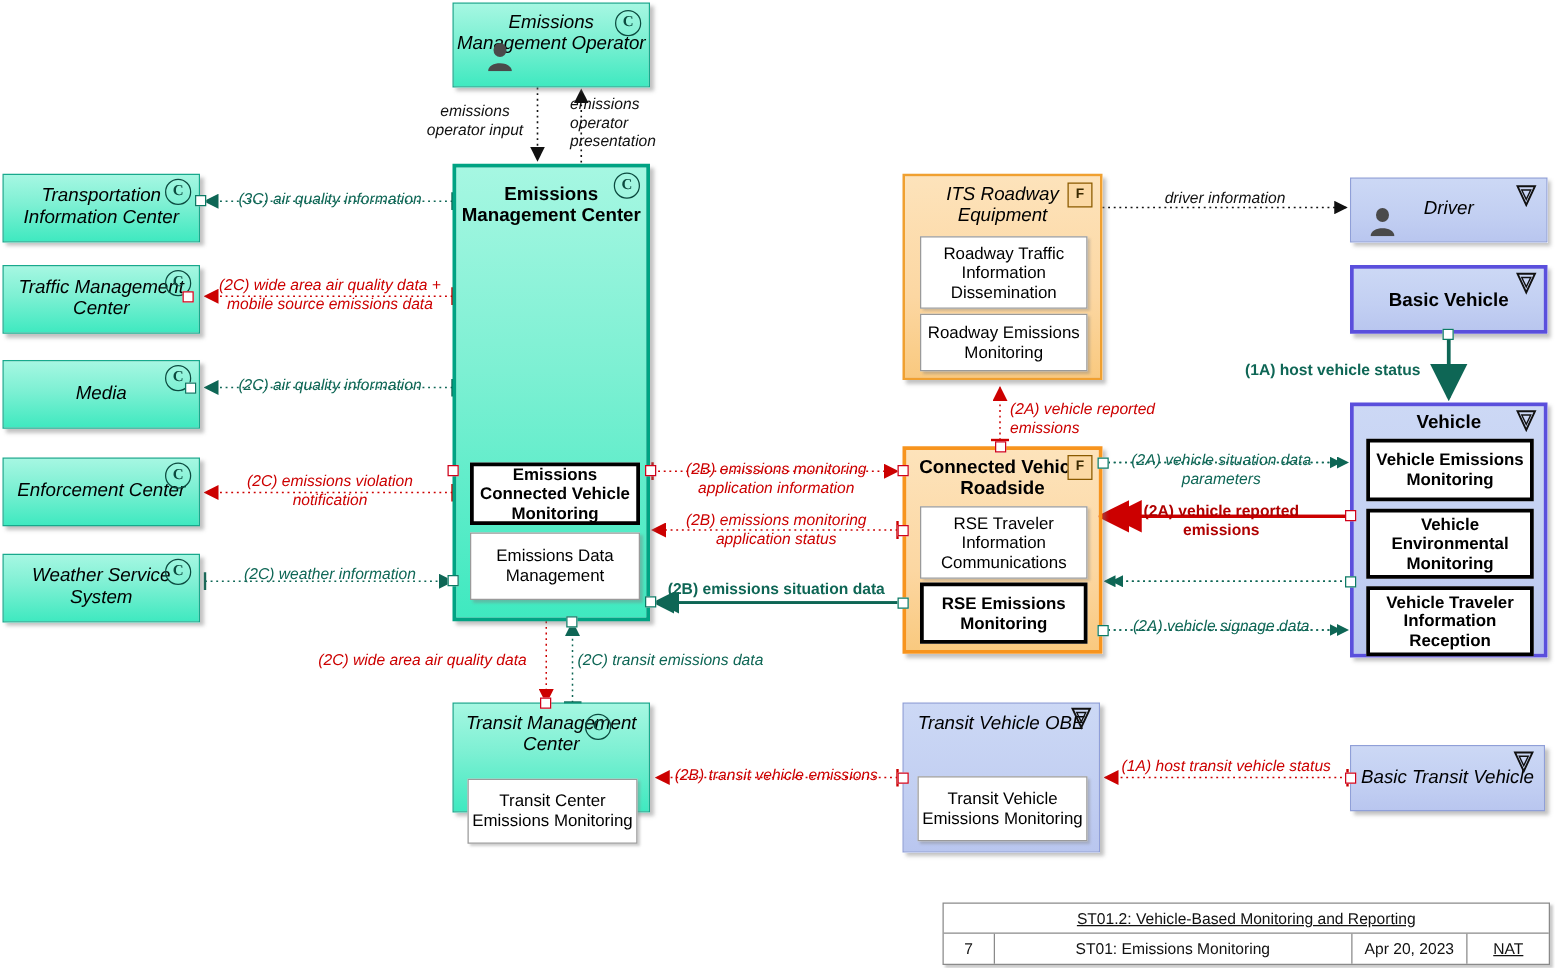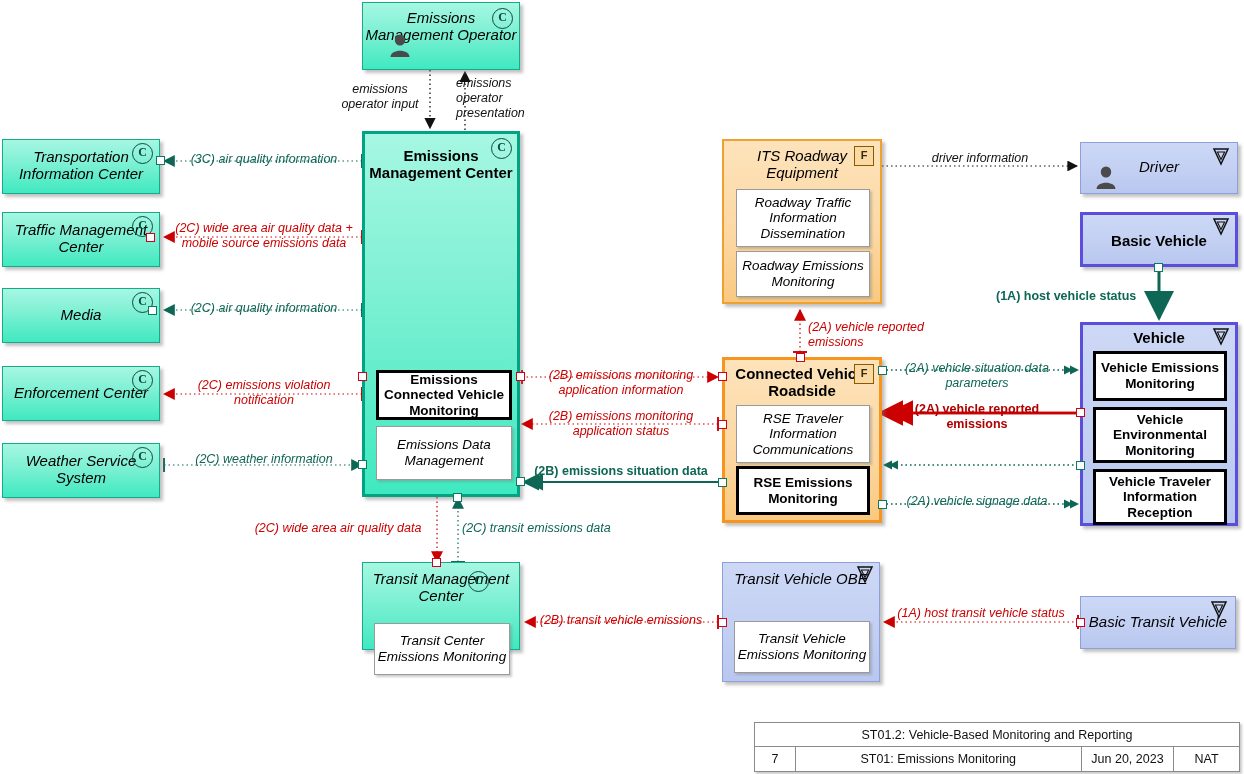--- a/index.html
+++ b/index.html
@@ -35,21 +35,21 @@
   }
   .t-ital{font-style:italic;font-size:15px;color:#000;}
   .t-bold{font-weight:bold;font-size:15px;color:#000;}
 
   
   .sub{
     position:absolute;box-sizing:border-box;background:#fff;
     display:flex;align-items:center;justify-content:center;
     text-align:center;line-height:1.15;
   }
-  .sub.plain{border:1px solid #9a9a9a;font-style:italic;font-size:13.5px;
+  .sub.plain{border:1px solid #9a9a9a;font-size:13.5px;
     box-shadow:2px 2px 2px rgba(130,130,130,.4);}
   .sub.heavy{border:3px solid #000;font-weight:bold;font-size:13.5px;}
 
   
   .badge-c{position:absolute;width:19px;height:19px;border-radius:50%;
     border:1.6px solid #0b4a3f;background:transparent;color:#0b4a3f;
     font-size:12px;font-weight:bold;line-height:17px;text-align:center;font-family:"Liberation Serif",serif;}
   .badge-f{position:absolute;width:18px;height:18px;border:1.6px solid #8a5a00;
     background:#fbd9a5;color:#3a2a00;font-size:11px;font-weight:bold;
     line-height:16px;text-align:center;}
@@ -70,21 +70,21 @@
   .fl-teal{color:#0e6655;font-style:italic;font-size:12.5px;}
   .fl-teal-b{color:#0e6655;font-weight:bold;font-size:12.5px;}
   .fl-black{color:#111;font-style:italic;font-size:12.5px;}
 
   
   #titleblock{position:absolute;border:1px solid #8a8a8a;background:#fff;
     box-shadow:2px 2px 2px rgba(150,150,150,.5);}
   #titleblock .row{display:flex;}
   #titleblock .cell{border-right:1px solid #8a8a8a;display:flex;
     align-items:center;justify-content:center;font-size:12.5px;color:#111;}
-  #titleblock .cell:last-child{border-right:none;}
+  #titleblock .cell:last-child{border-right:none;text-decoration:underline;}
   #titleblock .rowtop{border-bottom:1px solid #8a8a8a;}
   svg.wires{position:absolute;left:0;top:0;width:1244px;height:774px;
     pointer-events:none;}
 </style>
 </head>
 <body>
 
 <div id="canvas">
 
   <svg class="wires" viewBox="0 0 1244 774">
@@ -343,18 +343,18 @@
   <div class="flabel fl-teal" style="left:898px;top:494px;width:158px;">(2A) vehicle signage data</div>
   <div class="flabel fl-red" style="left:886px;top:606px;width:190px;">(1A) host transit vehicle status</div>
 
   <div id="titleblock" style="left:754px;top:722px;width:484px;height:48px;">
     <div class="row rowtop" style="height:23px;">
       <div class="cell" style="width:484px;">ST01.2: Vehicle-Based Monitoring and Reporting</div>
     </div>
     <div class="row" style="height:24px;">
       <div class="cell" style="width:40px;">7</div>
       <div class="cell" style="width:286px;">ST01: Emissions Monitoring</div>
-      <div class="cell" style="width:92px;">Jun 20, 2023</div>
+      <div class="cell" style="width:92px;">Apr 20, 2023</div>
       <div class="cell" style="width:65px;">NAT</div>
     </div>
   </div>
 
 </div>
 
 </body></html>

